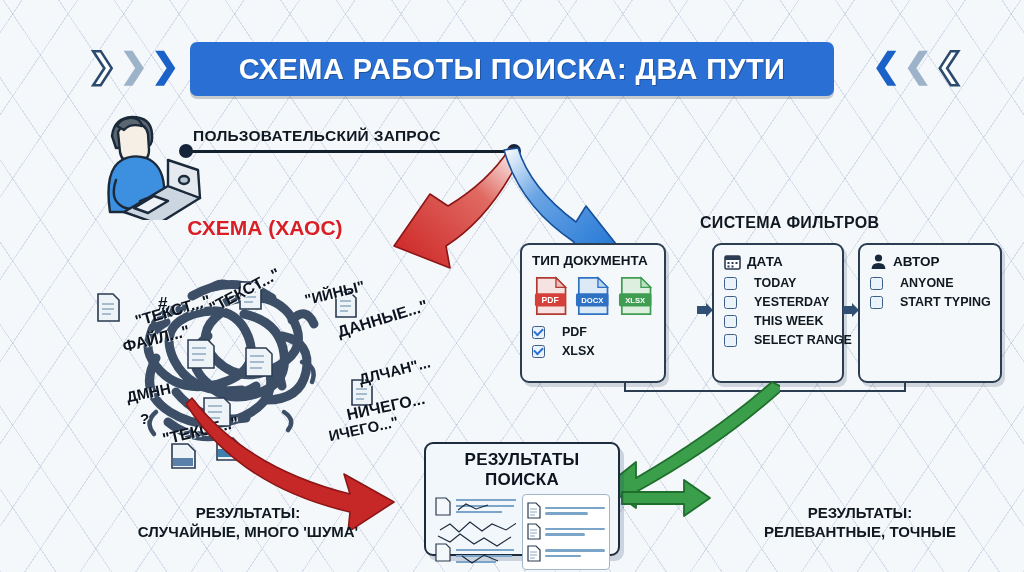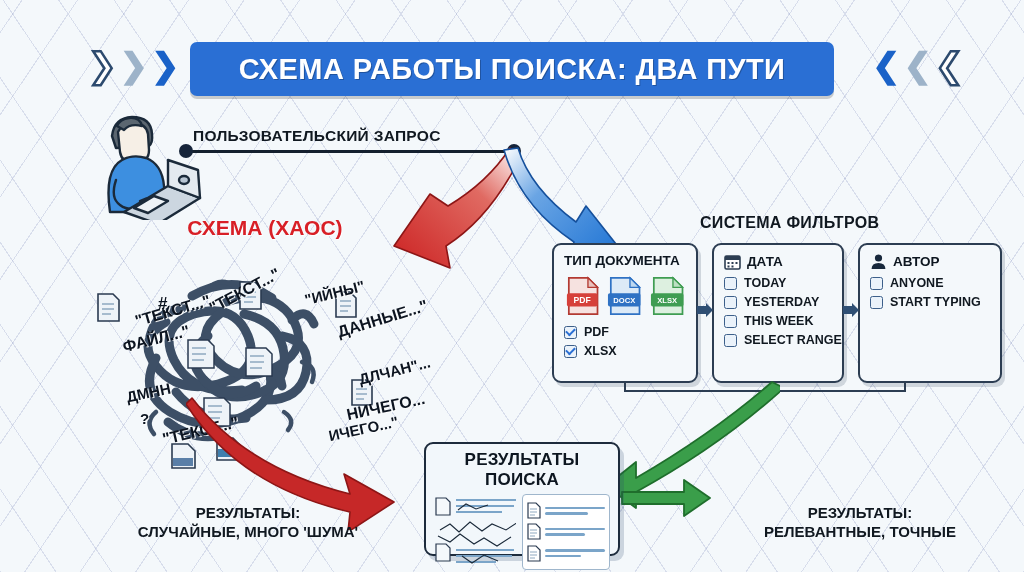--- a/index.html
+++ b/index.html
@@ -60,29 +60,29 @@
     left: 700px; top: 214px; font-size: 16px; font-weight: bold;
     color: #101820; letter-spacing: .3px; white-space: nowrap;
   }
 
   
   .fcard {
     background: #f4f8fb; border: 2px solid #2c3d52; border-radius: 9px;
     box-shadow: 3px 4px 0 rgba(40,60,90,.18);
     padding: 8px 10px;
   }
-  #fcard-type { left: 552px; top: 243px; width: 146px; height: 140px; }
+  #fcard-type { left: 520px; top: 243px; width: 146px; height: 140px; }
   #fcard-date { left: 712px; top: 243px; width: 132px; height: 140px; }
   #fcard-author { left: 858px; top: 243px; width: 144px; height: 140px; }
   .fcard-title {
     font-size: 13.5px; font-weight: bold; color: #0d1620;
     display: flex; align-items: center; gap: 6px; white-space: nowrap;
   }
   .ftype-icons { display: flex; gap: 6px; margin: 7px 0 8px 1px; }
-  .crow { display: flex; align-items: center; gap: 7px; margin-bottom: 5px; }
+  .crow { display: flex; align-items: center; gap: 17px; margin-bottom: 5px; }
   .cbox {
     width: 13px; height: 13px; border: 1.8px solid #3c5f8a;
     border-radius: 2.5px; background: #eaf2fa; flex: none;
     display: flex; align-items: center; justify-content: center;
   }
   .cbox.checked::after {
     content: ""; width: 7px; height: 4px; margin-top: -2px;
     border-left: 2px solid #2a6fd4; border-bottom: 2px solid #2a6fd4;
     transform: rotate(-45deg);
   }

